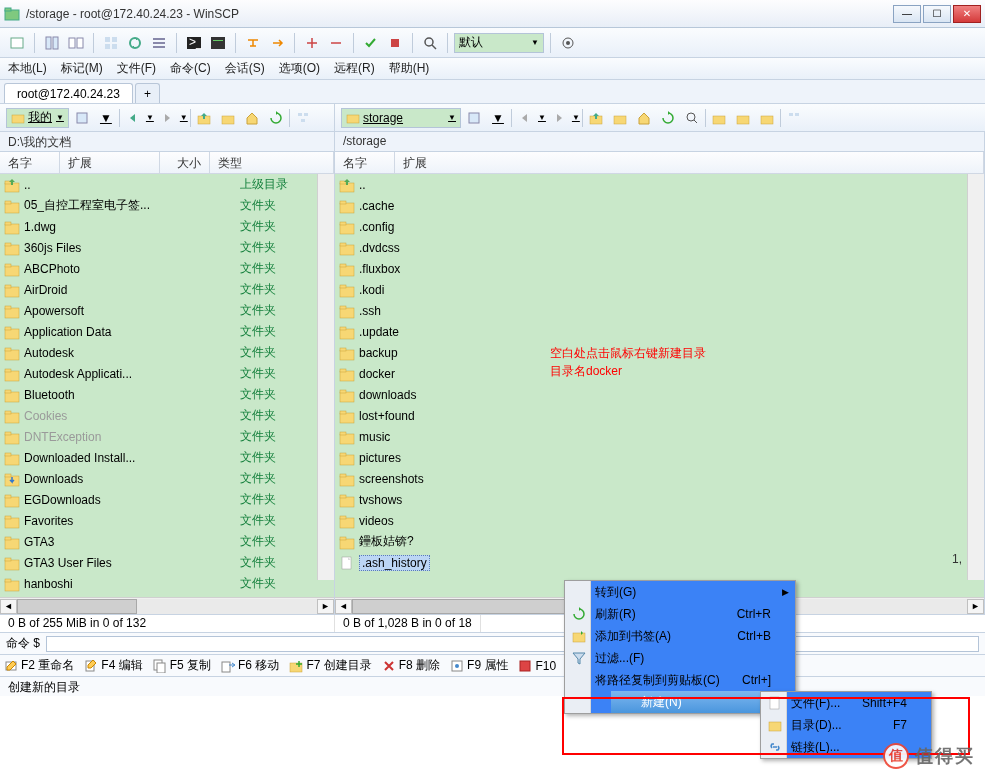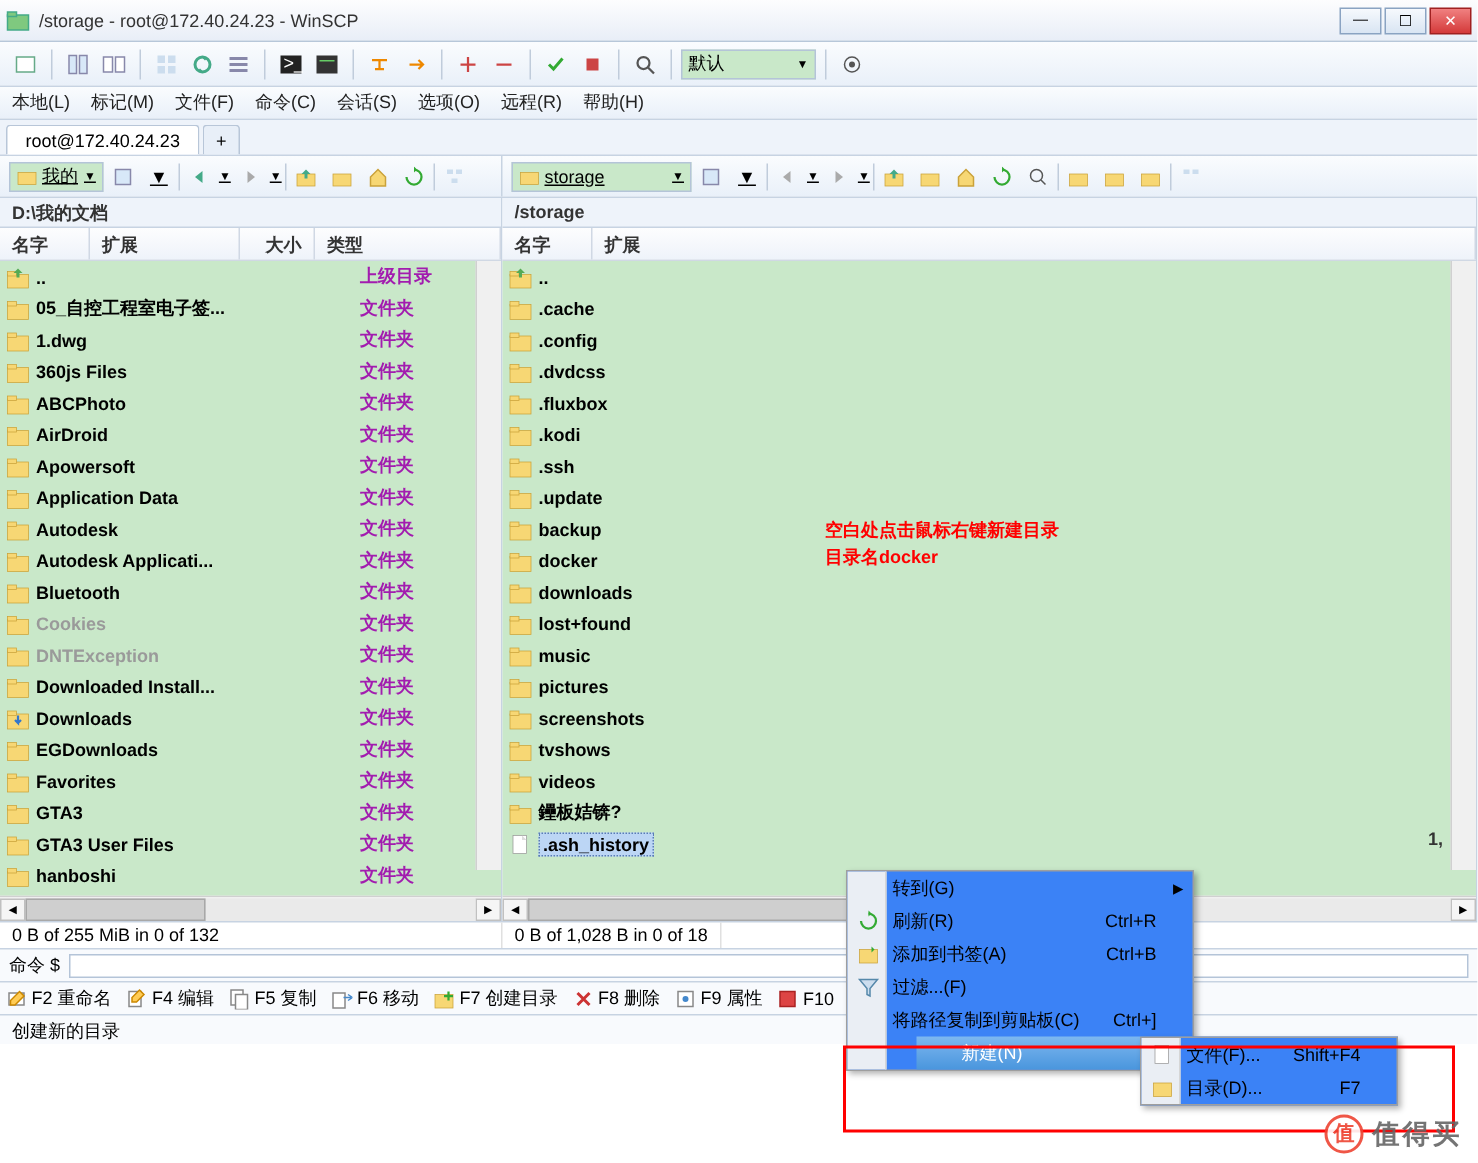--- a/index.html
+++ b/index.html
@@ -26,37 +26,37 @@
 .tab.add { background: #e8eff8; padding: 2px 8px; }
 
 .navbar { height: 28px; background: linear-gradient(#fafcfe,#e9f0f9); border-bottom: 1px solid #c7d3e2; display: flex; }
 .navpanel { display: flex; align-items: center; padding: 0 6px; gap: 2px; text-decoration: underline; }
 .navpanel.left { width: 335px; border-right: 1px solid #c7d3e2; }
 .navpanel.right { flex: 1; }
 .drive { display: flex; align-items: center; border: 1px solid #b4c4d8; background: #c9e8c9; height: 20px; padding: 0 4px; min-width: 62px; }
 .drive .arrow { margin-left: 4px; font-size: 8px; }
 .navbtn { width: 22px; height: 22px; display: flex; align-items: center; justify-content: center; }
 
-.panes { display: flex; height: 482px; font-weight: bold; }
+.panes { display: flex; height: 482px; }
 .pane { display: flex; flex-direction: column; border-right: 1px solid #c7d3e2; }
 .pane.left { width: 335px; }
 .pane.right { flex: 1; position: relative; }
 .pathbar { height: 20px; background: #eef3fa; border-bottom: 1px solid #c7d3e2; padding: 2px 8px; color: #333; }
 .headers { height: 22px; background: linear-gradient(#fdfdfe,#eef3fa); border-bottom: 1px solid #d0d8e4; display: flex; justify-content: flex-end; }
 .headers .col { padding: 3px 8px; border-right: 1px solid #d0d8e4; color: #333; }
 .filelist { flex: 1; overflow: hidden; background: #c9e8c9; position: relative; }
 .pane.right .filelist { background: #c9e8c9; }
 .row { height: 21px; display: flex; align-items: center; padding: 0 4px; }
 .row .icon { width: 16px; height: 16px; margin-right: 4px; flex-shrink: 0; }
 .row .name { flex: 0 0 auto; }
 .row.sel .name { background: #bcd6f5; border: 1px dotted #5a7db5; padding: 0 2px; }
 .pane.left .row { }
 .pane.left .row .namecol { width: 150px; overflow: hidden; text-overflow: ellipsis; white-space: nowrap; }
 .pane.left .row .sizecol { width: 58px; text-align: right; }
-.pane.left .row .typecol { padding-left: 8px; color: #a21caf; }
+.pane.left .row .typecol { padding-left: 8px; color: #15803d; }
 .dim { color: #9a9a9a; }
 .scrollbar-h { height: 17px; background: #f0f0f0; border-top: 1px solid #d0d0d0; display: flex; align-items: center; }
 .sb-btn { width: 17px; height: 15px; background: #f5f5f5; border: 1px solid #c0c0c0; display:flex; align-items:center; justify-content:center; font-size:9px; }
 .sb-track { flex: 1; height: 15px; background: #eaeaea; position: relative; }
 .sb-thumb { position: absolute; left: 0; top: 0; height: 15px; background: #cfcfcf; border: 1px solid #a8a8a8; }
 .scrollbar-v { position: absolute; right: 0; top: 0; bottom: 17px; width: 17px; background: #f0f0f0; border-left: 1px solid #d0d0d0; }
 
 .annotation { position: absolute; color: #ff0000; font-size: 14px; line-height: 1.5; pointer-events: none; }
 .redbox { position: absolute; border: 2px solid #ff0000; pointer-events: none; }
 
@@ -945,20 +945,28 @@
   </div>
   <div class="mrow">
     <span class="mic">
         <svg width="16" height="16">
           <rect x="2" y="5" width="12" height="9" class="folder-svg"></rect>
         </svg>
       </span>
     <span>目录(D)...</span>
       <span class="sc">F7</span>
   </div>
+  <div class="mrow">
+    <span class="mic">
+        <svg width="16" height="16">
+          <path d="M5 9 a3 3 0 0 1 0-4 l2 0 M11 7 a3 3 0 0 1 0 4 l-2 0 M6 8 h4" stroke="#48c" fill="none" stroke-width="1.5"></path>
+        </svg>
+      </span>
+    <span>链接(L)...</span>
+  </div>
 </div>
 
 <div class="redbox" style="left:562px;top:697px;width:408px;height:58px"></div>
 
 <div class="watermark">
   <div class="logo">值</div>
   <div class="txt">值得买</div>
 </div>
 
 </body></html>

